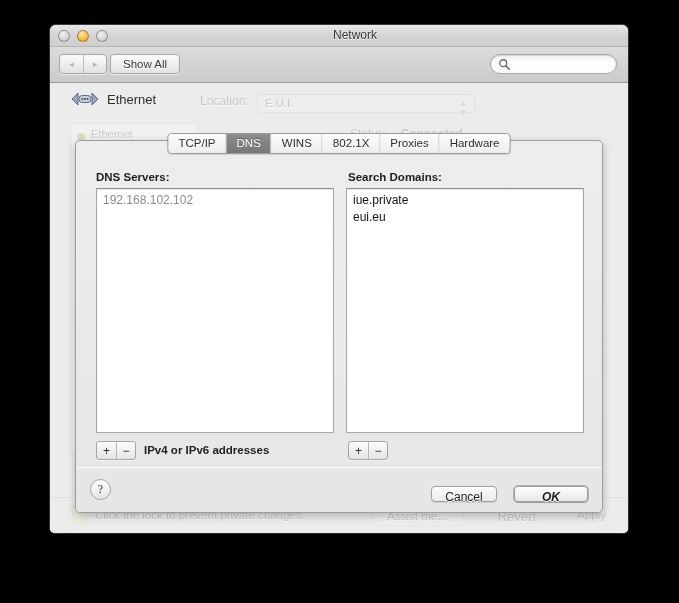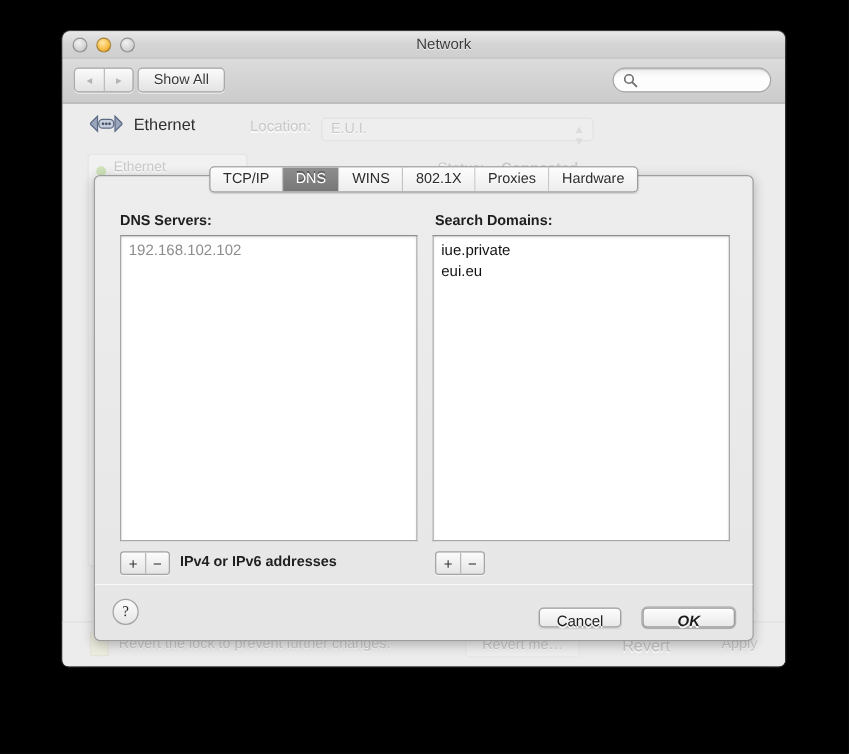--- a/index.html
+++ b/index.html
@@ -316,22 +316,22 @@
         <span class="faded">Status:</span>
         <span class="faded" style="margin-left:10px;font-weight:bold">Connected</span>
       </div>
       <div id="bg-status-desc" class="faded">Ethernet is currently active and has the IP address 192.168.102.33.</div>
 
       <div id="bg-advanced" class="faded">Advanced…</div>
       <div id="bg-help-right" class="faded">?</div>
 
       <div id="footer">
         <div id="lock-icon"></div>
-        <div id="lock-text" class="faded">Revert the lock to prevent further changes.</div>
-        <div id="assist-btn" class="faded">Revert me…</div>
+        <div id="lock-text" class="faded">Click the lock to prevent private changes.</div>
+        <div id="assist-btn" class="faded">Assist me…</div>
         <div id="revert-btn" class="faded">Revert</div>
         <div id="apply-btn" class="faded">Apply</div>
       </div>
 
     </div>
 
     <div id="sheet">
 
       <div id="tabbar">
         <div class="tab">TCP/IP</div>

